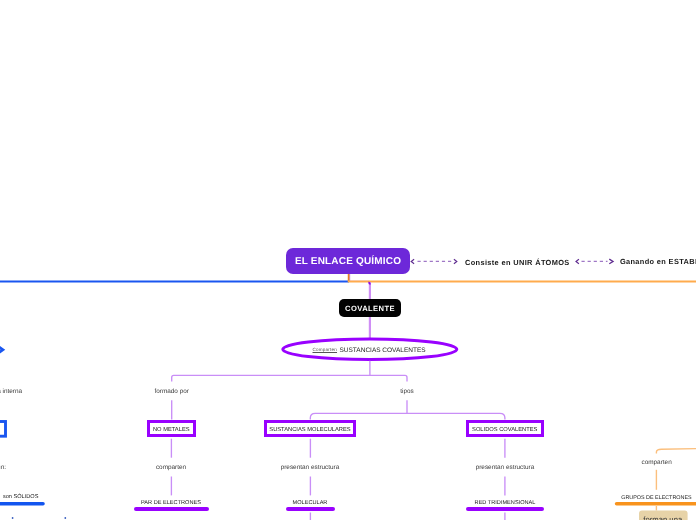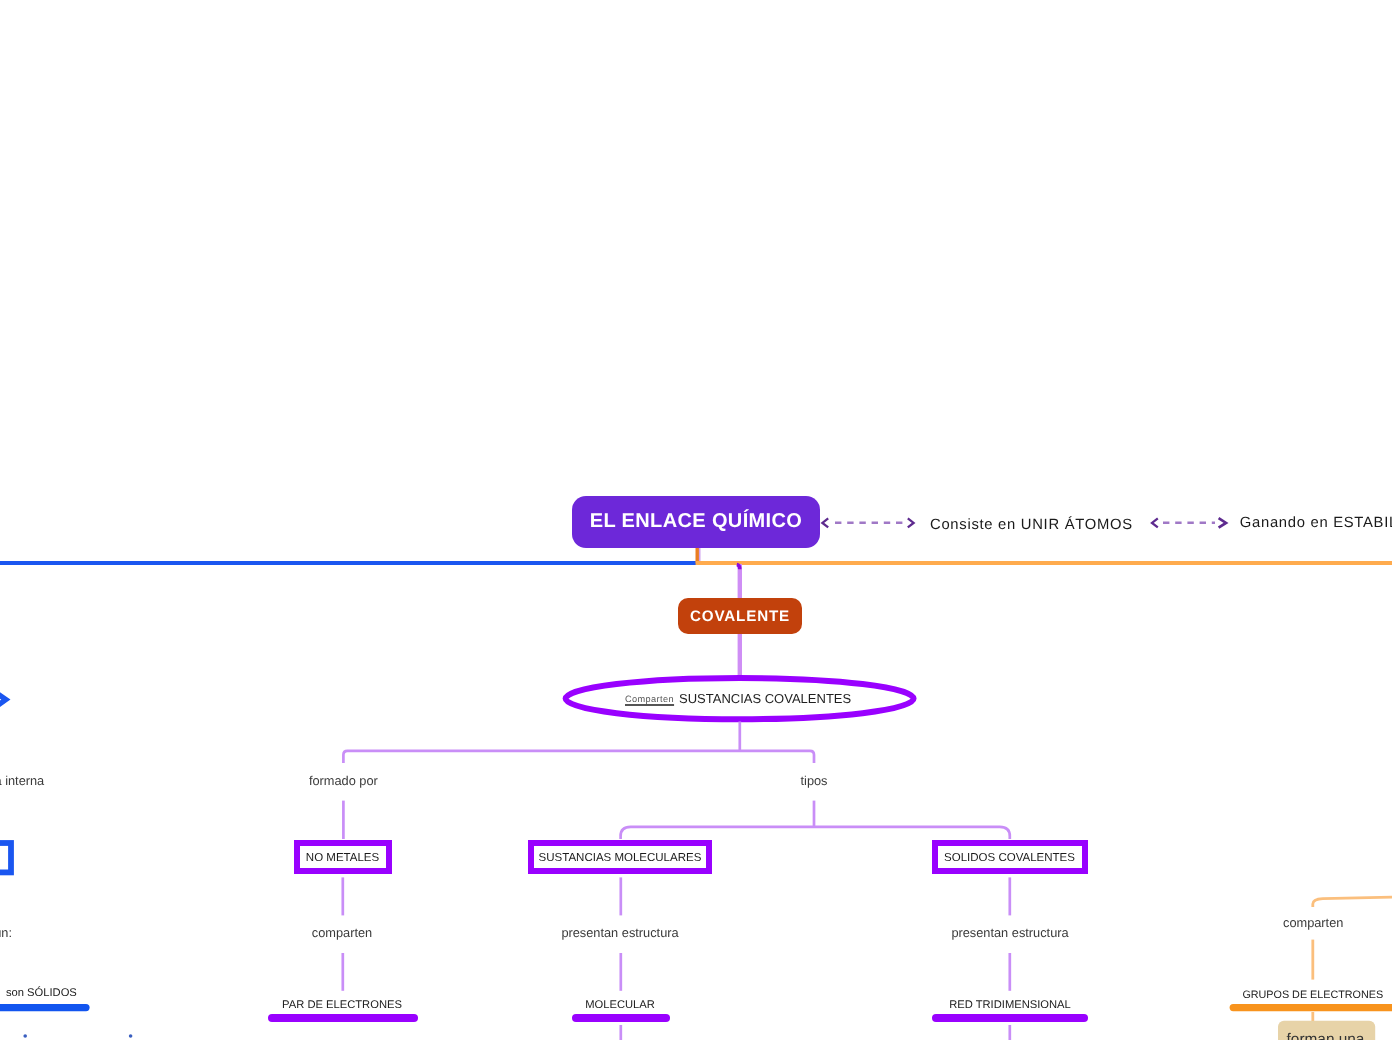--- a/index.html
+++ b/index.html
@@ -6,31 +6,31 @@
   body{width:696px;height:520px;background:#ffffff;overflow:hidden;position:relative;
        font-family:"Liberation Sans","DejaVu Sans",sans-serif;-webkit-font-smoothing:antialiased;
        text-rendering:geometricPrecision;opacity:0.9999;}
   svg#canvas{position:absolute;left:0;top:0;width:696px;height:520px;}
   
   #rootbox{position:absolute;left:286px;top:248px;width:124px;height:26px;
            background:#6d28d9;border-radius:7px;}
   #rootbox span{position:absolute;left:50%;top:50%;transform:translate(-50%,-50%);
            color:#fff;font-weight:bold;font-size:10px;letter-spacing:0.18px;white-space:nowrap;will-change:opacity;}
   #covbox{position:absolute;left:339px;top:299px;width:62px;height:18px;
-           background:#c2410c;border-radius:5px;opacity:0.9999;}
+           background:#000000;border-radius:5px;opacity:0.9999;}
   #covbox span{position:absolute;left:50%;top:50%;transform:translate(-50%,-50%);
            color:#fff;font-weight:bold;font-size:7.6px;letter-spacing:0.42px;white-space:nowrap;will-change:opacity;}
   .lvlbox{position:absolute;box-sizing:border-box;border:3px solid #9900ff;background:#fff;}
   .lvlbox span{position:absolute;left:50%;top:50%;transform:translate(-50%,-50%) translateY(1.6px);
            font-size:5.75px;color:#1b1b1b;white-space:nowrap;}
   .midlbl{position:absolute;font-size:6.4px;color:#3a3a3a;white-space:nowrap;
            transform:translate(-50%,-50%);}
   .leaflbl{position:absolute;font-size:5.6px;color:#1b1b1b;white-space:nowrap;
            transform:translate(-50%,-50%) translateY(1.8px);}
-  .hdr{position:absolute;font-size:7.4px;font-weight:normal;color:#1a1a1a;white-space:nowrap;letter-spacing:0.36px;
+  .hdr{position:absolute;font-size:7.4px;font-weight:bold;color:#1a1a1a;white-space:nowrap;letter-spacing:0.36px;
            transform:translateY(-50%);}
 </style>
 </head>
 <body>
 
 <svg id="canvas" viewBox="0 0 696 520">
 
   <line x1="0" y1="281.5" x2="349" y2="281.5" stroke="#1a56f0" stroke-width="2"></line>
 
   <path d="M349.6 274 L349.6 281.4 L369.9 281.4" fill="none" stroke="#cfa2ee" stroke-width="1.3"></path>

